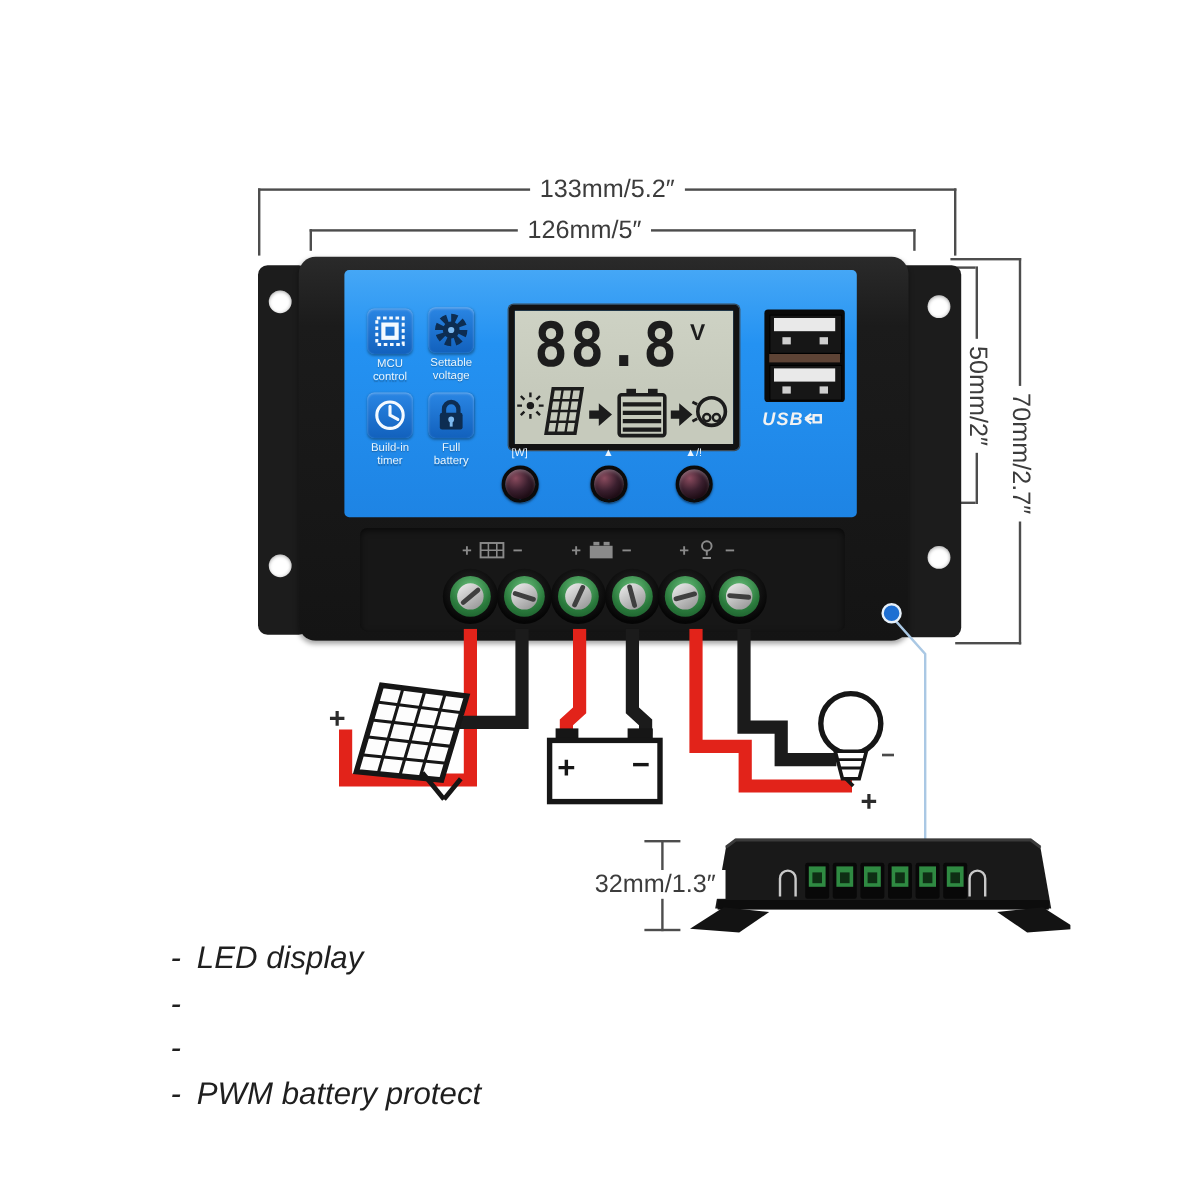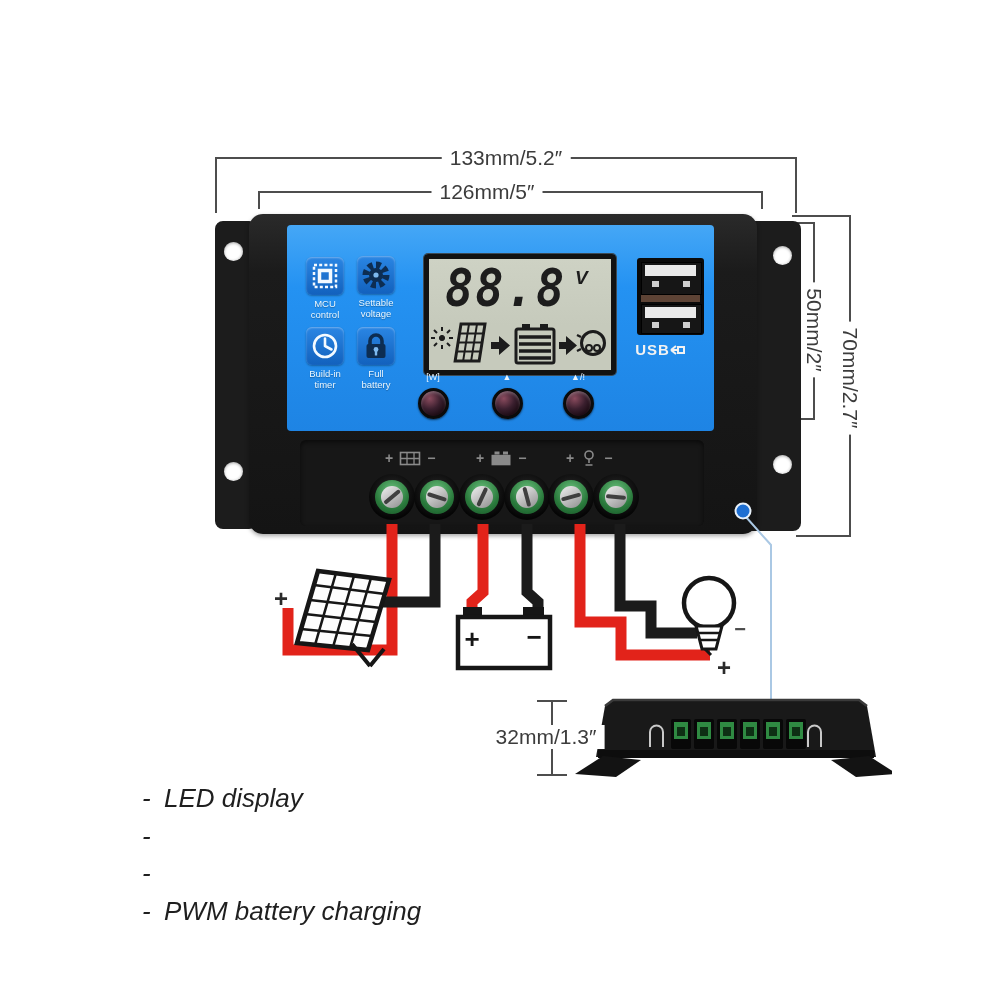--- a/index.html
+++ b/index.html
@@ -22,30 +22,30 @@
   .face{position:absolute;border-radius:4px;
         background:linear-gradient(180deg,#45a7f6 0%,var(--face-blue,#2492f2) 30%,#1e84e4 100%);}
   .title{position:absolute;text-align:center;font-style:italic;font-weight:bold;font-size:20px;
          letter-spacing:2.5px;color:#eef7ff;text-shadow:0 1px 1px rgba(0,0,0,.35);white-space:nowrap;}
   .tile{position:absolute;width:38px;height:38px;border-radius:6px;
         background:linear-gradient(180deg,#2a86e4,#1261bd);box-shadow:inset 0 1px 2px rgba(255,255,255,.35),0 1px 2px rgba(0,0,0,.3);}
   .tile-label{position:absolute;width:58px;text-align:center;font-size:9.5px;line-height:1.15;
               color:#e9f6ff;text-shadow:0 1px 1px rgba(0,0,0,.3);}
   .tile-label span{display:block;}
   .lcd{position:absolute;border:5px solid #121212;border-radius:4px;
-       background:linear-gradient(180deg,#ced2c4,var(--lcd-bg,#c6cabc) 60%);box-shadow:0 0 0 1px #3c4a55;font-style:italic;}
+       background:linear-gradient(180deg,#ced2c4,var(--lcd-bg,#c6cabc) 60%);box-shadow:0 0 0 1px #3c4a55;}
   .lcd-digits{position:absolute;font-family:"DejaVu Sans Mono",monospace;font-weight:bold;
               font-size:47px;letter-spacing:2px;color:#1d1d1d;transform:scaleY(1.08);}
   .lcd-unit{position:absolute;font-weight:bold;font-size:19px;color:#1d1d1d;}
   .usb-block{position:absolute;background:#0a0a0a;border-radius:3px;}
   .usb-port{position:absolute;background:#161616;border:1px solid #000;}
   .usb-tongue{position:absolute;background:#e9e9e9;}
   .usb-pin{position:absolute;background:#cfcfcf;}
   .usb-divider{position:absolute;background:#5d4335;}
-  .usb-logo{position:absolute;text-align:center;color:#f2f2f2;font-weight:bold;
+  .usb-logo{position:absolute;text-align:center;color:#f2f2f2;font-weight:bold;font-style:italic;
             font-size:15px;letter-spacing:1px;white-space:nowrap;}
   .led{position:absolute;width:25px;height:25px;border-radius:50%;border:3px solid #0b0b0b;
        background:radial-gradient(circle at 35% 30%,#8a4b5e 0%,#3a1f2e 45%,#17080f 80%);
        box-shadow:0 1px 2px rgba(0,0,0,.6),inset 0 2px 3px rgba(255,255,255,.25);}
   .led-label{position:absolute;transform:translateX(-50%);font-size:9px;color:#e9f5ff;white-space:nowrap;}
   .tmark{position:absolute;display:flex;align-items:center;gap:6px;color:#8a8a8a;font-size:14px;
          font-weight:bold;}
   .terminal{position:absolute;width:46px;height:46px;border-radius:50%;
             background:radial-gradient(circle at 50% 40%,#2e2e2e,#050505 72%);
             display:flex;align-items:center;justify-content:center;}
@@ -357,17 +357,17 @@
         <span>LED display</span>
       </div>
     <div class="bullet-line">
         <span class="dash">-</span>
       </div>
     <div class="bullet-line">
         <span class="dash">-</span>
       </div>
     <div class="bullet-line">
         <span class="dash">-</span>
-        <span>PWM battery charging</span>
+        <span>PWM battery protect</span>
       </div>
   </div>
 
 </div>
 
 </body></html>

